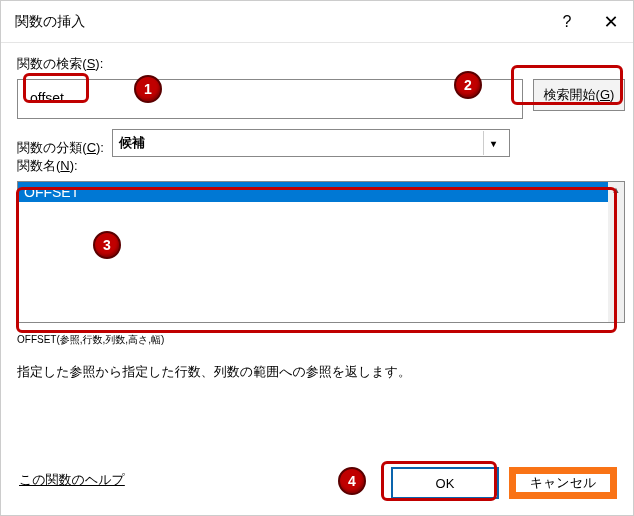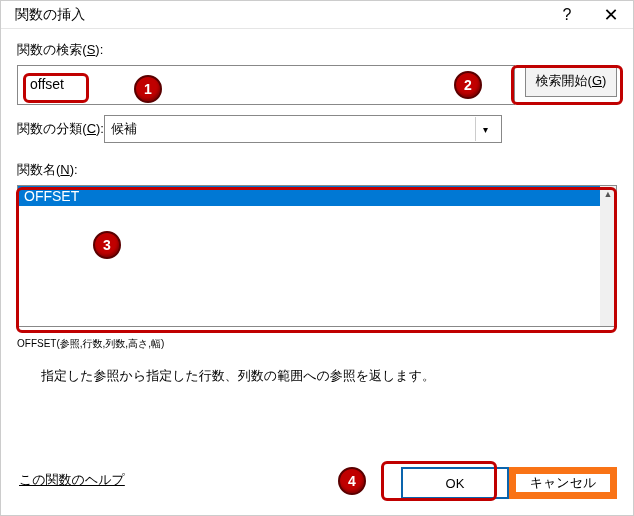--- a/index.html
+++ b/index.html
@@ -12,40 +12,40 @@
   .dialog {
     width: 634px;
     height: 516px;
     background: #fff;
     position: relative;
     border: 1px solid #ccc;
   }
   .titlebar {
     display: flex;
     align-items: center;
-    height: 28px;
+    height: 42px;
     padding: 0 0 0 14px;
     border-bottom: 1px solid #e5e5e5;
   }
   .titlebar .title {
     flex: 1;
     font-size: 14px;
   }
   .titlebar .btn {
     width: 44px;
     height: 36px;
     display: flex;
     align-items: center;
     justify-content: center;
     font-size: 16px;
     cursor: pointer;
   }
   .titlebar .btn.close { font-size: 18px; }
   .content {
-    padding: 12px 16px 0 16px;
+    padding: 12px 8px 0 16px;
   }
   .label {
     margin-bottom: 6px;
     font-size: 13px;
   }
   .search-row {
     display: flex;
     gap: 10px;
     align-items: flex-start;
     margin-bottom: 10px;
@@ -72,37 +72,38 @@
     width: 92px;
     height: 32px;
     border: 1px solid #888;
     background: #f3f3f3;
     cursor: pointer;
     font-size: 13px;
     font-family: inherit;
   }
   .category-row {
     display: flex;
-    align-items: center;
-    margin-bottom: 18px;
+    align-items: flex-end;
+    gap: 8px;
   }
   .category-row .label {
     margin-bottom: 0;
   }
   .category-select {
     flex: 1;
     max-width: 398px;
     height: 28px;
     border: 1px solid #888;
     padding: 0 6px;
     display: flex;
     align-items: center;
     justify-content: space-between;
     background: #fff;
     position: relative;
+    font-weight: bold;
   }
   .chev {
     width: 20px;
     height: 24px;
     display: flex;
     align-items: center;
     justify-content: center;
     border-left: 1px solid #ccc;
     font-size: 10px;
   }
@@ -141,36 +142,36 @@
     font-size: 9px;
     color: #555;
   }
   .desc-sig {
     font-size: 10px;
     margin-bottom: 16px;
   }
   .desc-text {
     font-size: 13px;
     margin-bottom: 50px;
-    margin-left: 24px;
   }
   .help-link {
     color: #000000;
     text-decoration: underline;
     position: absolute;
     bottom: 26px;
     left: 18px;
     cursor: pointer;
     font-size: 13px;
   }
   .footer {
     position: absolute;
     bottom: 16px;
     right: 16px;
     display: flex;
+    gap: 10px;
     align-items: center;
   }
   .footer button {
     width: 108px;
     height: 32px;
     border: 7px solid #f97316;
     background: #fff;
     cursor: pointer;
     font-size: 13px;
     font-family: inherit;

